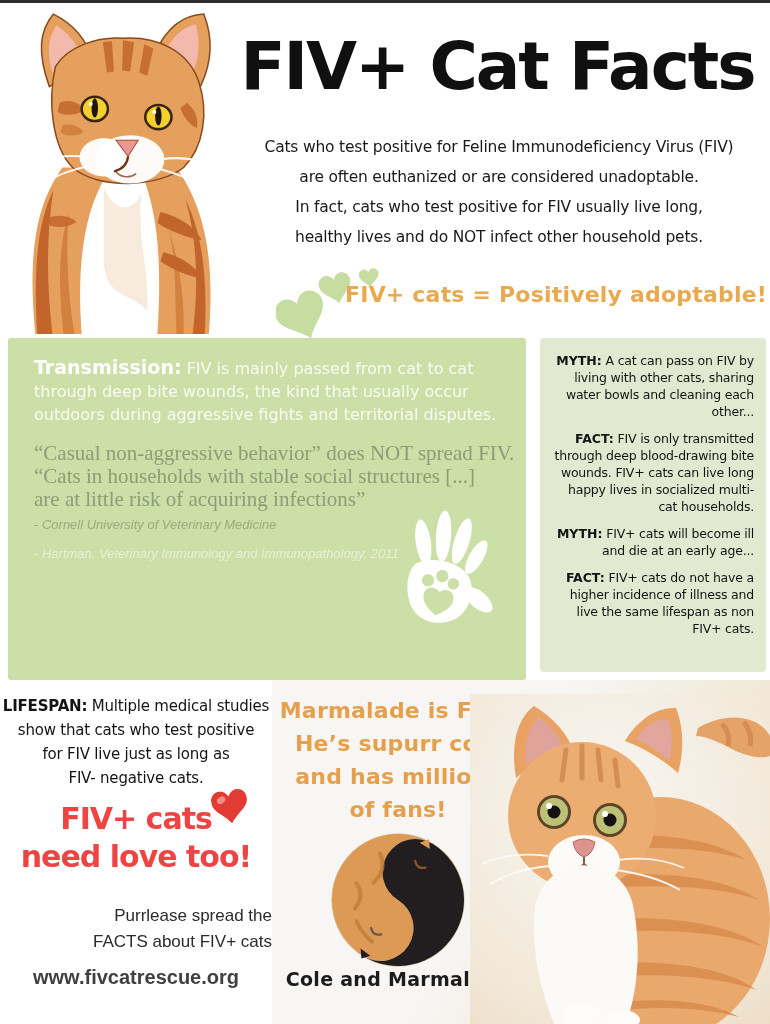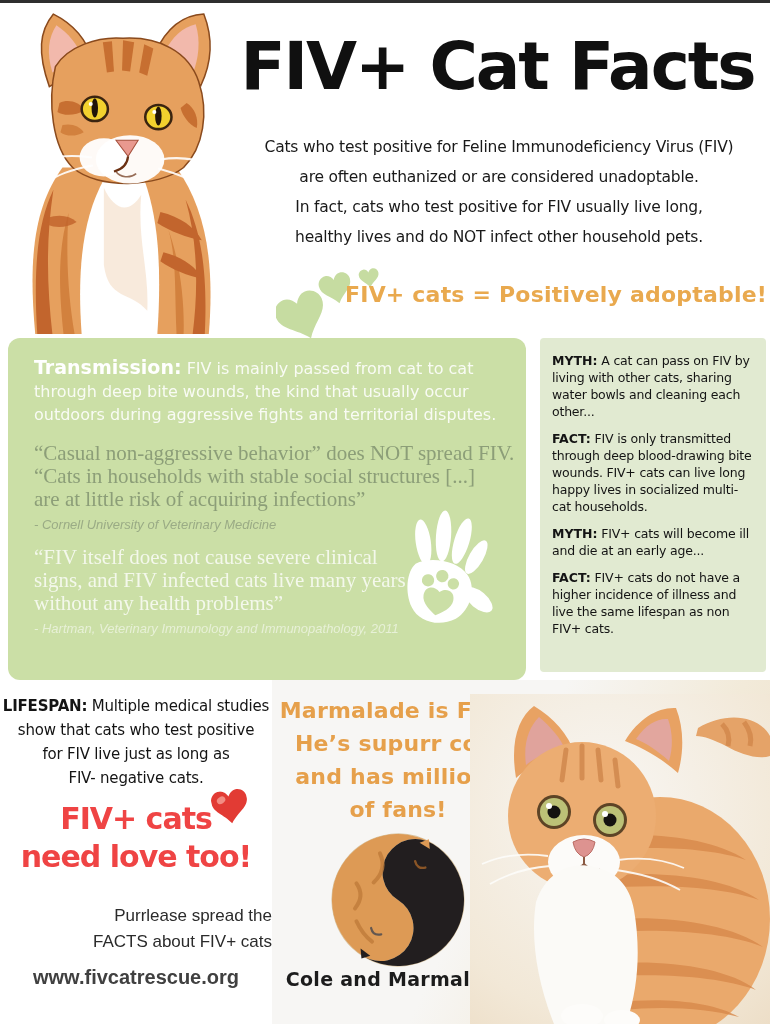--- a/index.html
+++ b/index.html
@@ -22,38 +22,38 @@
   .intro div{white-space:nowrap;}
   .hearts-cluster{position:absolute;left:276px;top:266px;width:112px;height:80px;}
   .tagline{
     position:absolute;left:345px;top:282px;width:422px;text-align:right;white-space:nowrap;
     font-size:22px;font-weight:700;color:#e9a94e;letter-spacing:0.2px;
   }
 
   
   .panel-green{
     position:absolute;left:8px;top:338px;width:518px;height:342px;
-    background:#cbdfa6;border-radius:12px;box-sizing:border-box;padding:18px 26px;
+    background:#cbdfa6;border-radius:3px;box-sizing:border-box;padding:18px 26px;
   }
   .trans-para{margin:0 0 16px 0;font-size:16px;line-height:23px;color:rgba(255,255,255,0.88);}
   .trans-para b{font-size:19px;color:#ffffff;}
   .quote{font-family:Liberation Serif, serif;font-size:21px;line-height:23px;color:#8c9e78;}
   .quote div{white-space:nowrap;}
   .quote-src{font-family:"Liberation Sans",sans-serif;font-style:italic;font-size:13px;
     color:#9aab85;margin:6px 0 14px 0;}
   .quote.light{color:rgba(255,255,255,0.78);}
   .quote-src.light{color:rgba(255,255,255,0.55);margin-bottom:16px;}
   .handprint{position:absolute;right:28px;bottom:46px;width:104px;height:126px;}
 
   
   .panel-light{
     position:absolute;left:540px;top:338px;width:226px;height:334px;
     background:#e1ead1;border-radius:4px;box-sizing:border-box;padding:14px 12px;overflow:hidden;
   }
-  .mf-item{margin:0 0 10px 0;text-align:left;font-size:12.5px;line-height:17px;
+  .mf-item{margin:0 0 10px 0;text-align:right;font-size:12.5px;line-height:17px;
     letter-spacing:-0.2px;color:#141414;}
   .mf-item b{letter-spacing:0;}
 
   
   .lifespan{position:absolute;left:0;top:694px;width:272px;text-align:center;
     font-size:15px;line-height:24px;letter-spacing:-0.2px;color:#141414;}
   .lifespan div{white-space:nowrap;}
   .need-love{position:absolute;left:0;top:800px;width:272px;text-align:center;
     font-size:30px;line-height:38px;font-weight:700;letter-spacing:-1px;color:#ef4444;}
   .need-love div{white-space:nowrap;}
@@ -162,25 +162,20 @@
   <div class="tagline">FIV+ cats = Positively adoptable!</div>
 
   <div class="panel-green">
     <p class="trans-para"><b>Transmission:</b> <span>FIV is mainly passed from cat to cat through deep bite wounds, the kind that usually occur outdoors during aggressive fights and territorial disputes.</span></p>
     <div class="quote">
       <div>“Casual non-aggressive behavior” does NOT spread FIV.</div>
       <div>“Cats in households with stable social structures [...]</div>
       <div>are at little risk of acquiring infections”</div>
     </div>
     <div class="quote-src">- Cornell University of Veterinary Medicine</div>
-    <div class="quote light">
-      <div>“FIV itself does not cause severe clinical</div>
-      <div>signs, and FIV infected cats live many years</div>
-      <div>without any health problems”</div>
-    </div>
     <div class="quote-src light">- Hartman, Veterinary Immunology and Immunopathology, 2011</div>
 
     <div class="handprint">
       <svg width="104" height="126" viewBox="0 0 110 132">
         <g transform="rotate(10 55 66)">
           <g fill="#ffffff">
             <ellipse cx="26" cy="40" rx="8" ry="24" transform="rotate(-18 26 40)"></ellipse>
             <ellipse cx="46" cy="30" rx="8" ry="27" transform="rotate(-6 46 30)"></ellipse>
             <ellipse cx="66" cy="32" rx="8" ry="25" transform="rotate(7 66 32)"></ellipse>
             <ellipse cx="84" cy="46" rx="7.5" ry="20" transform="rotate(20 84 46)"></ellipse>

